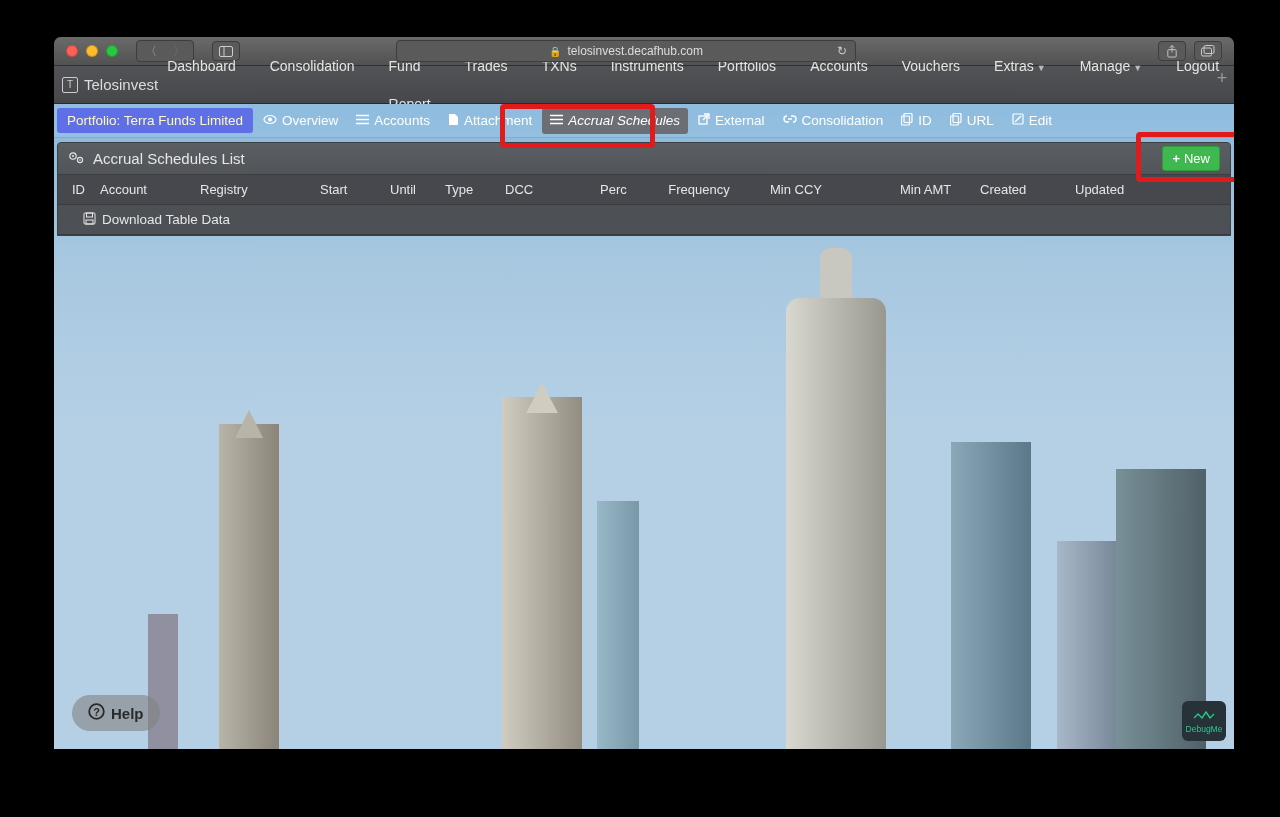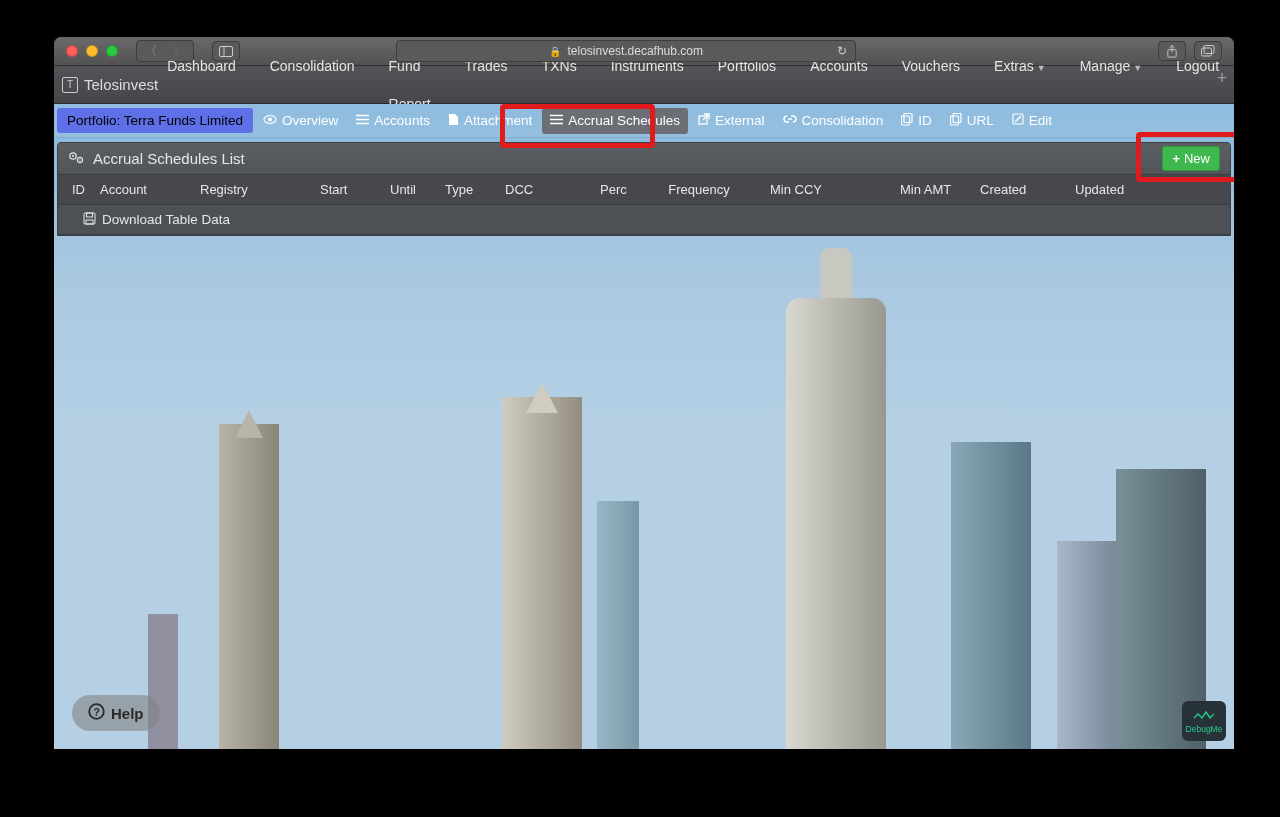--- a/index.html
+++ b/index.html
@@ -85,33 +85,33 @@
     background:rgba(255,255,255,.06);
     padding:0 3px;
     gap:2px;
     font-size:13.5px;
     color:#fff;
     border-bottom:1px solid rgba(0,0,0,.1);
     white-space:nowrap;
   }
   .portfolio-pill{
     background:#5e6fe8;
-    color:#000000;
+    color:#fef9c3;
     padding:5px 10px;
     border-radius:3px;
     font-size:13.5px;
   }
   .tool-btn{
     display:flex;align-items:center;gap:5px;
     padding:5px 8px;
     border-radius:3px;
     color:#fff;
     cursor:pointer;
   }
-  .tool-btn.active{background:#6b6e74;}
+  .tool-btn.active{background:#6b6e74;font-style:italic;}
   .ico{font-size:13px;}
   .panel{
     margin:4px 3px 0 3px;
     background:#515459;
     border:1px solid #3d3f43;
     border-radius:4px 4px 0 0;
     overflow:hidden;
   }
   .panel-header{
     height:32px;

